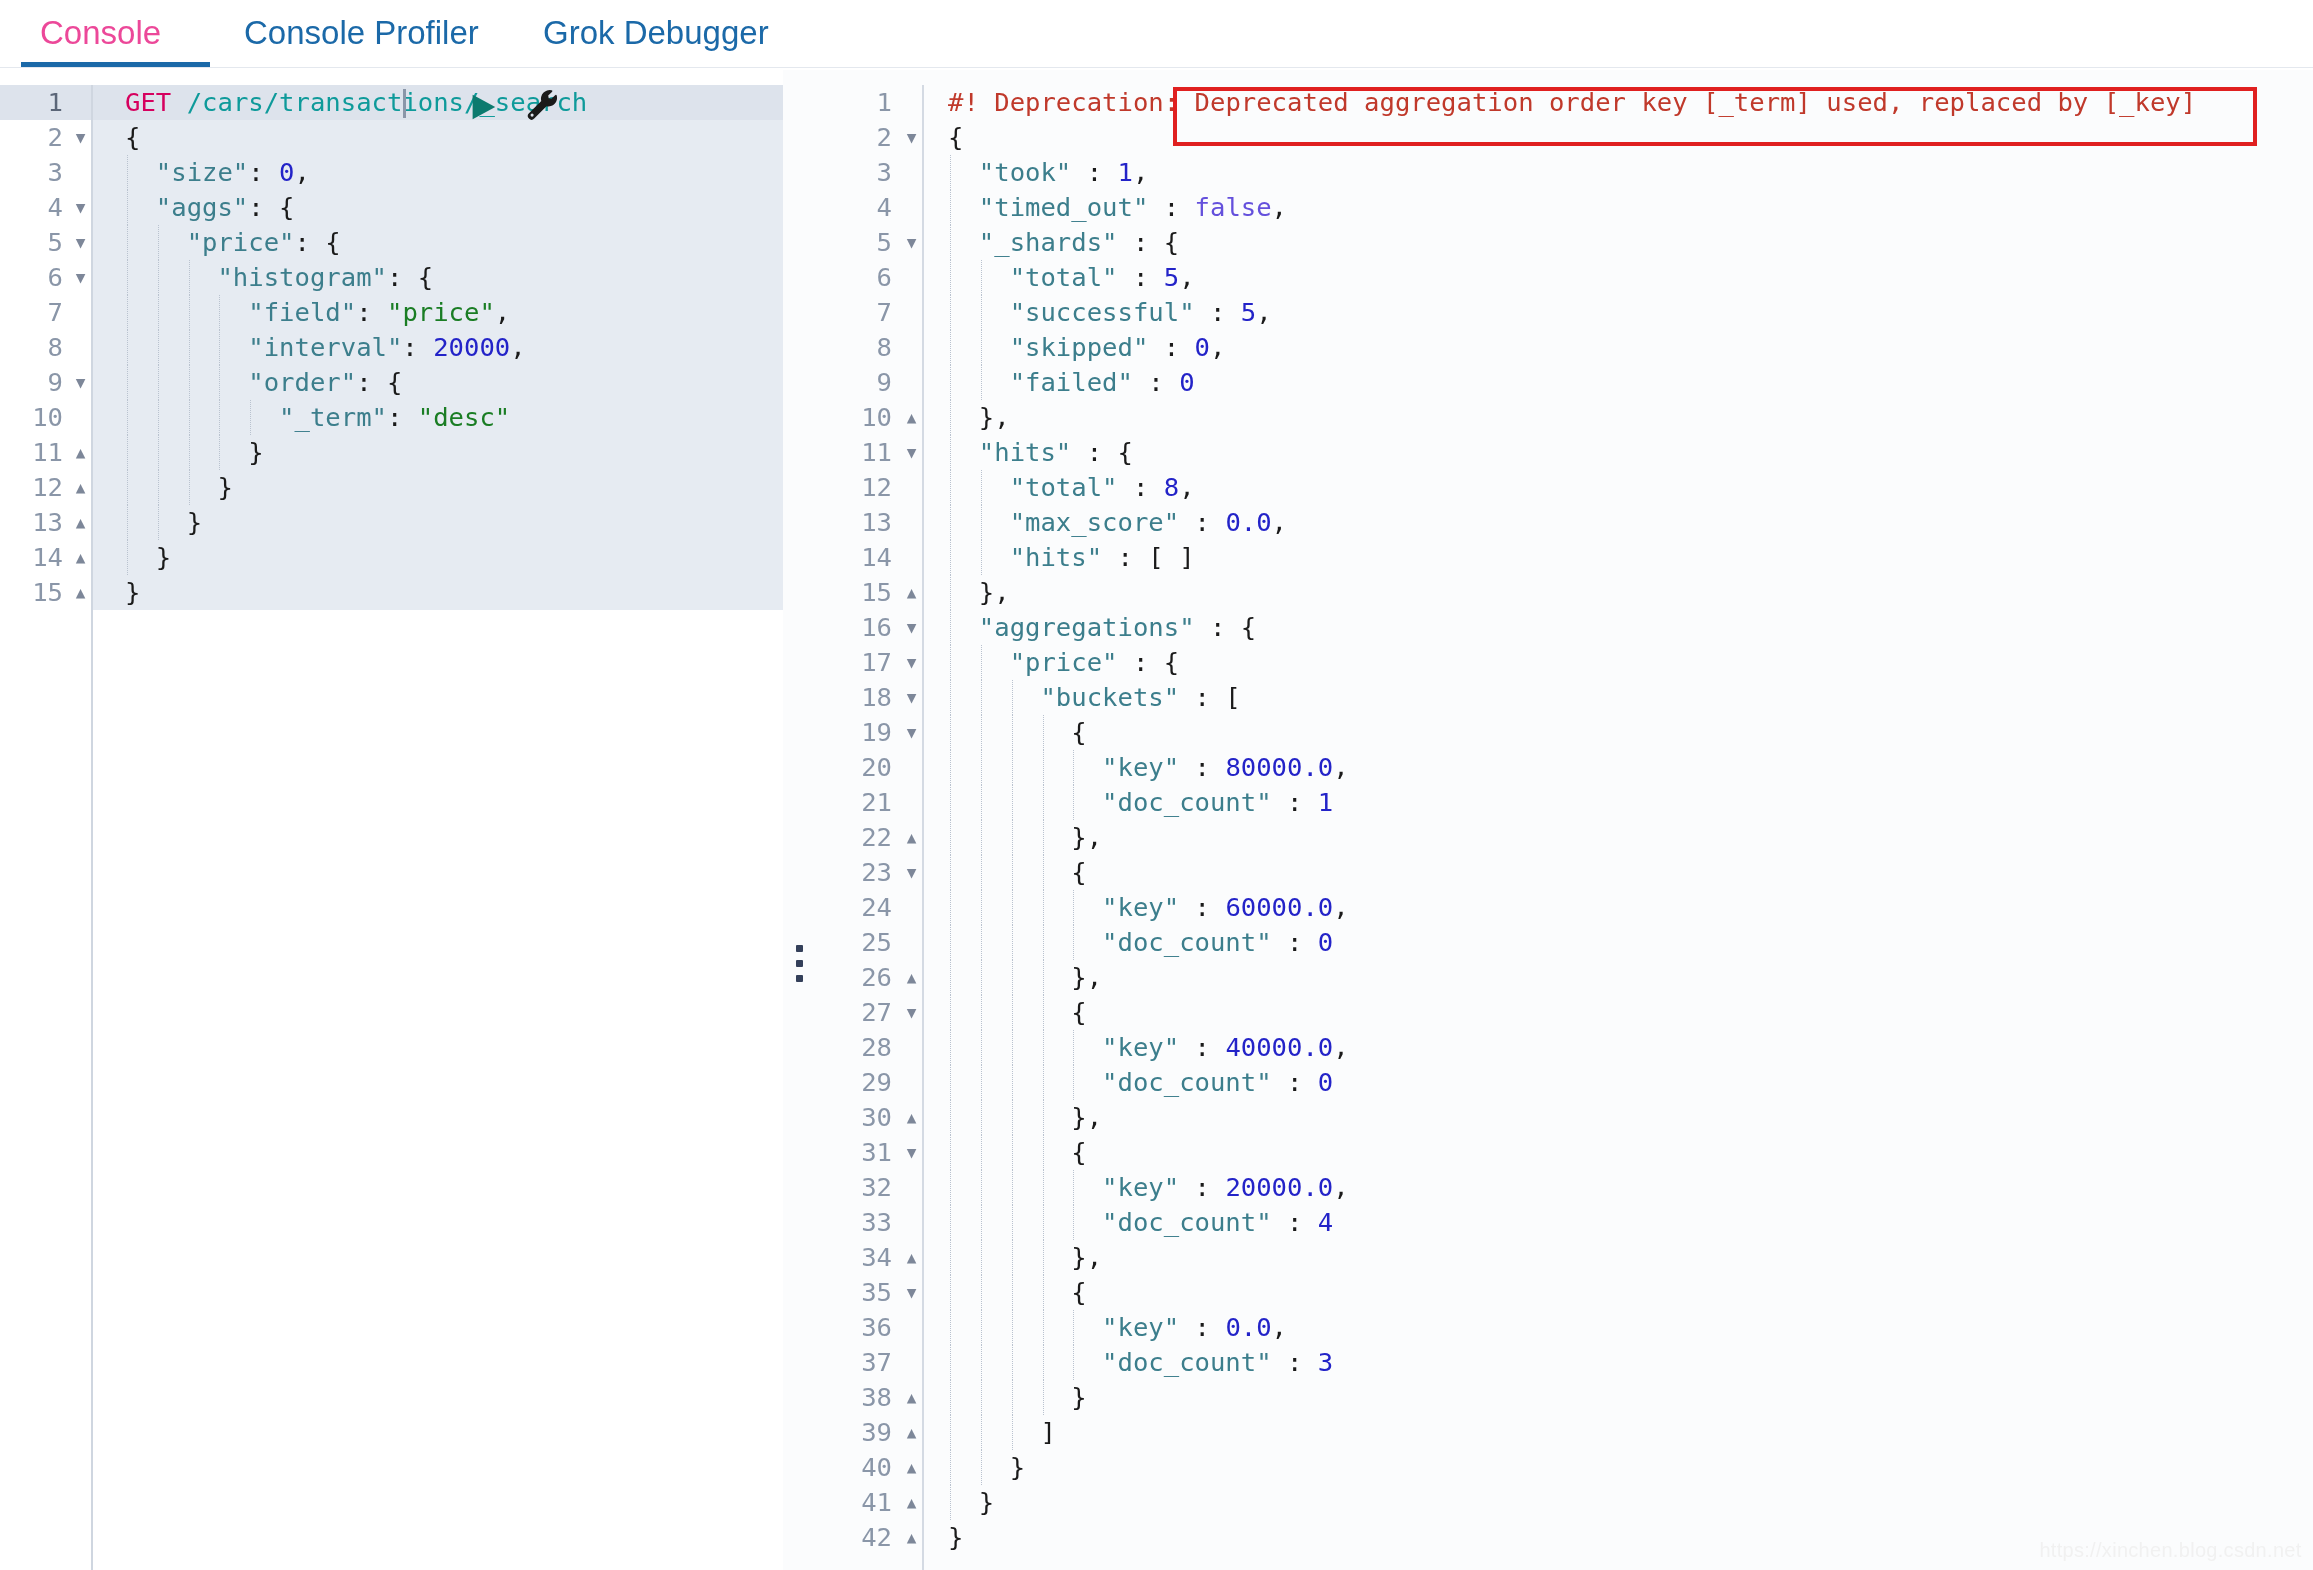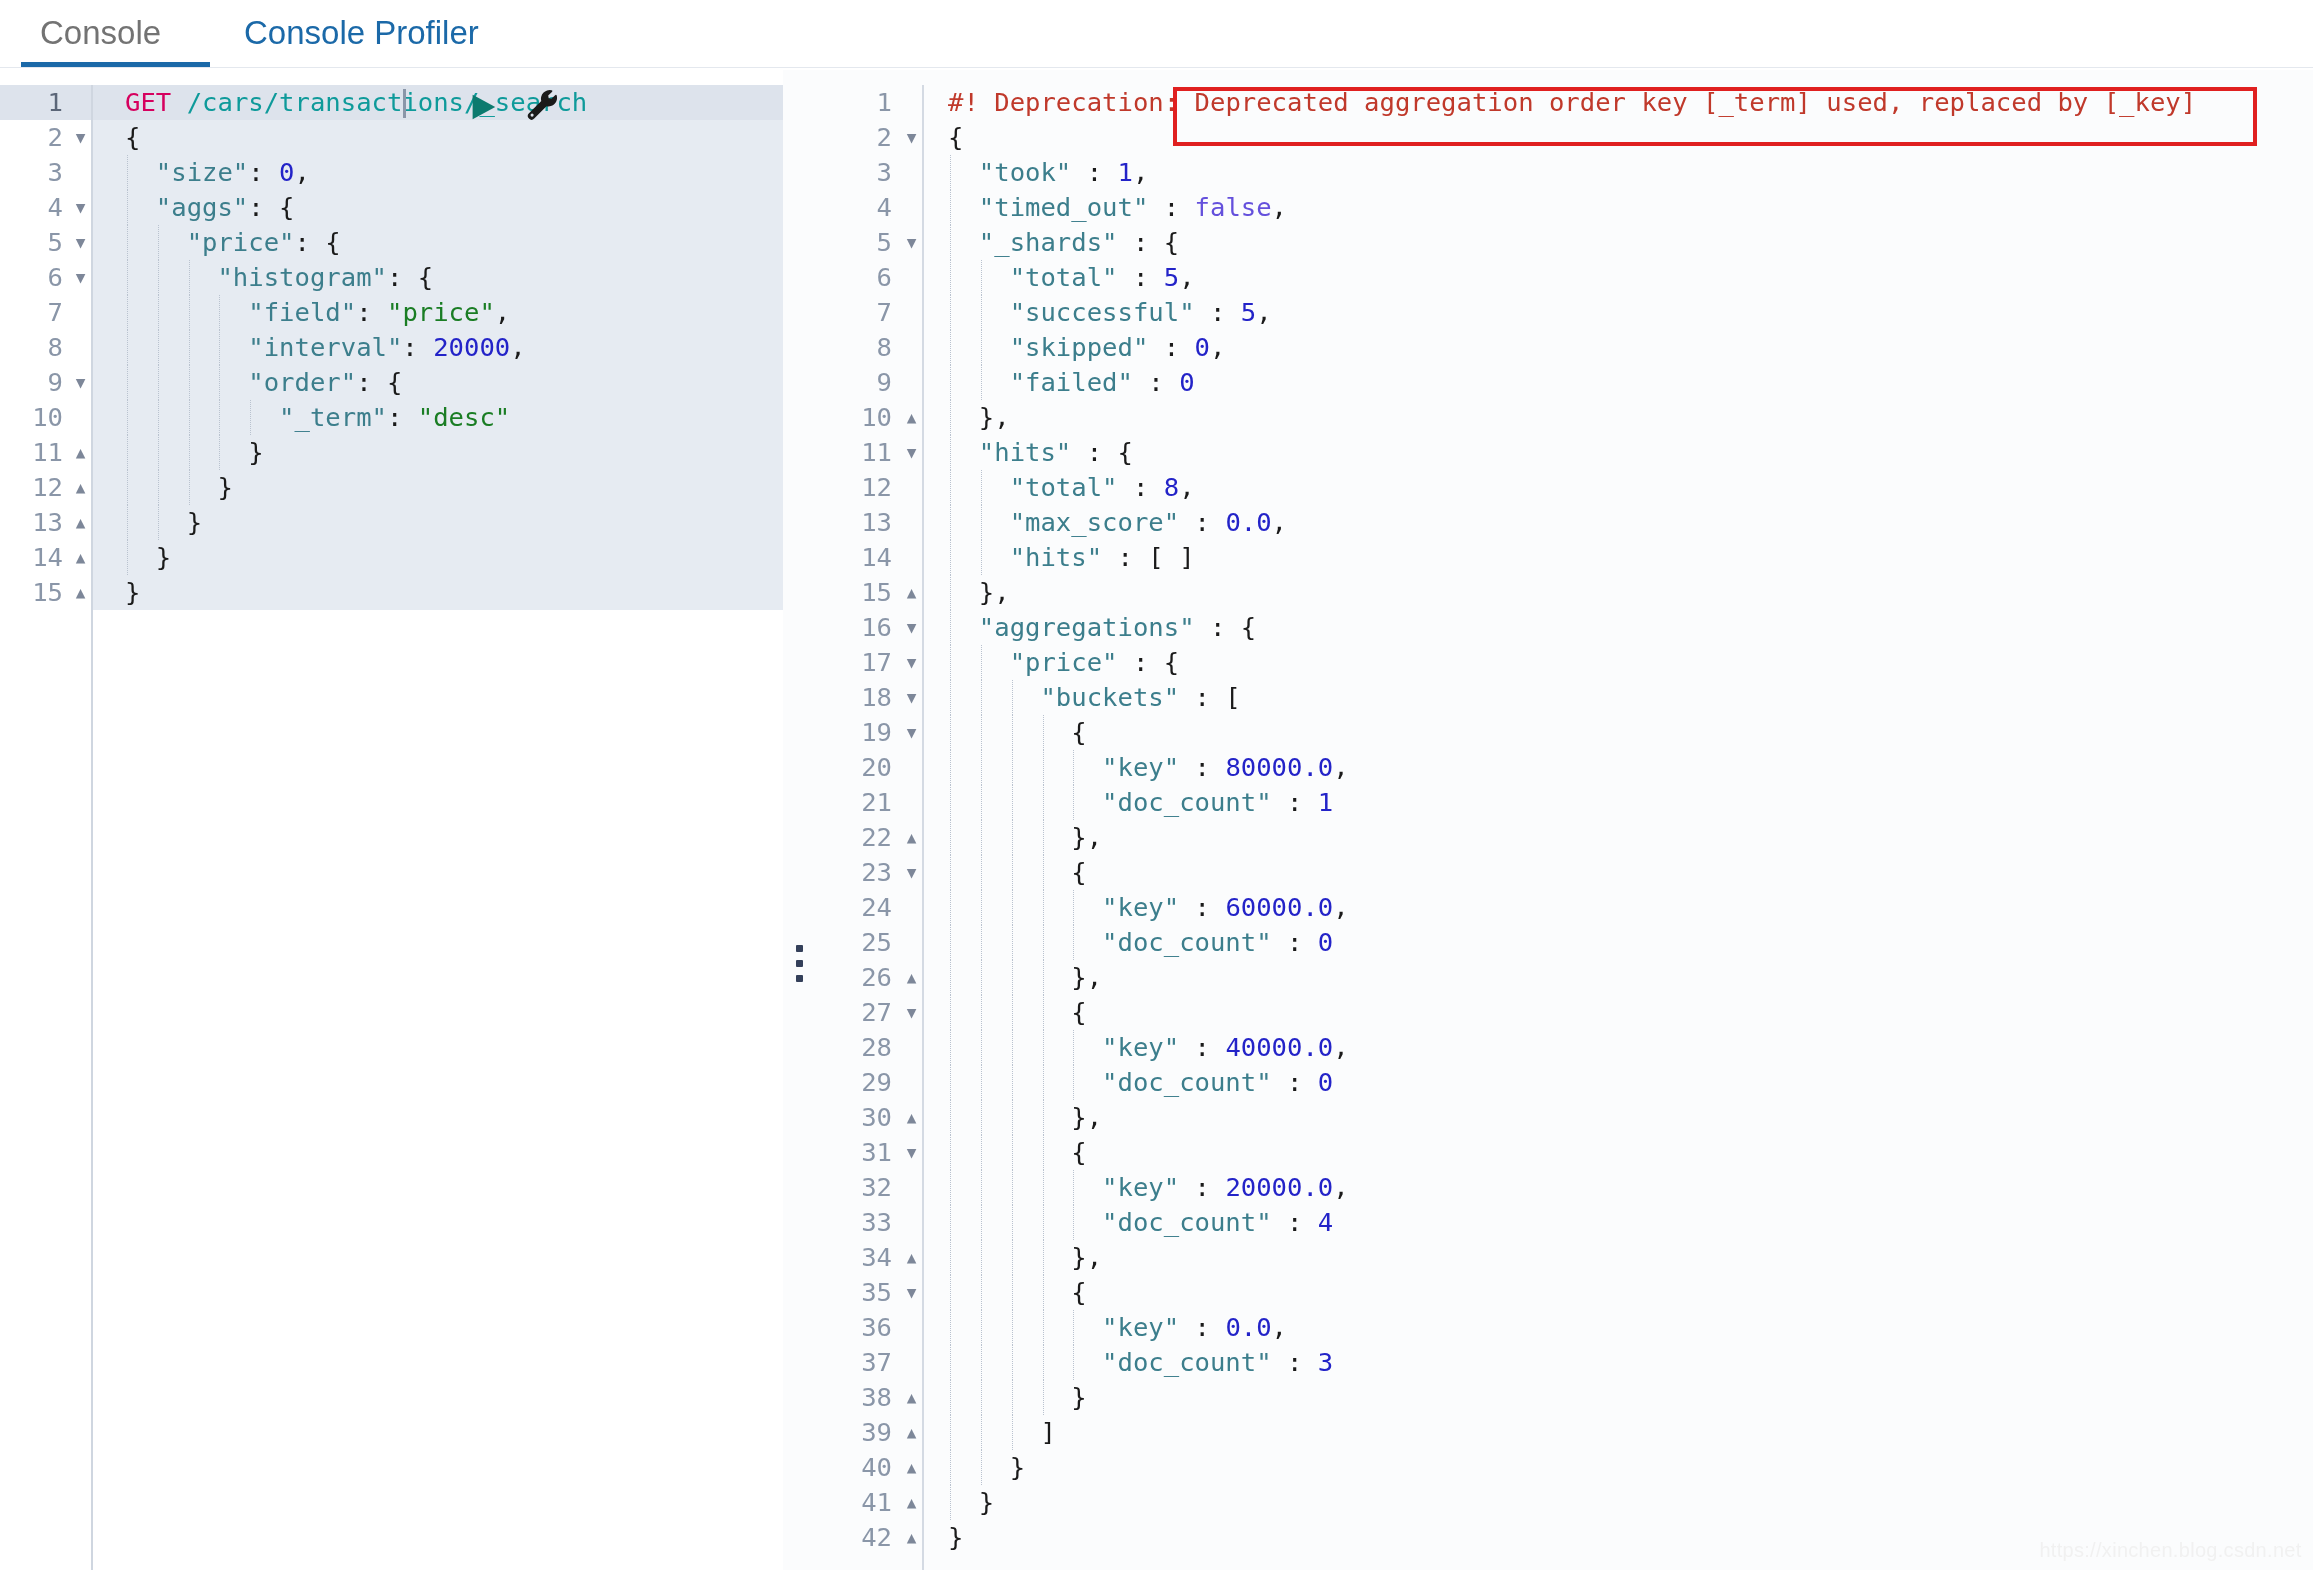--- a/index.html
+++ b/index.html
@@ -26,21 +26,21 @@
     position: absolute;
     top: 0;
     height: 66px;
     line-height: 66px;
     font-size: 33px;
     color: #1b69a8;
     font-family: "Liberation Sans", sans-serif;
     white-space: nowrap;
     cursor: pointer;
   }
-  .tab.active { color: #737373; }
+  .tab.active { color: #ec4899; }
   .tab-underline {
     position: absolute;
     height: 4.7px;
     background: #1b69a8;
     bottom: 0px;
   }
 
   
   #editor-pane {
     position: absolute;
@@ -237,20 +237,23 @@
 <div id="tabbar">
   <div class="tab active" style="left:40px;">
     <span>Console</span>
   </div>
   <div class="tab-underline" style="left:21px;width:189px;"></div>
 
   <div class="tab" style="left:244px;">
     <span>Console Profiler</span>
   </div>
 
+  <div class="tab" style="left:543px;">
+    <span>Grok Debugger</span>
+  </div>
 </div>
 
 <div id="editor-pane">
   <div class="code" style="position:absolute;top:15px;left:0;width:783px;">
     <div class="gutter" id="ed-gutter"><div class="ln cur"><span class="lnum">1</span></div><div class="ln"><span class="lnum">2</span><span class="fold">▼</span></div><div class="ln"><span class="lnum">3</span></div><div class="ln"><span class="lnum">4</span><span class="fold">▼</span></div><div class="ln"><span class="lnum">5</span><span class="fold">▼</span></div><div class="ln"><span class="lnum">6</span><span class="fold">▼</span></div><div class="ln"><span class="lnum">7</span></div><div class="ln"><span class="lnum">8</span></div><div class="ln"><span class="lnum">9</span><span class="fold">▼</span></div><div class="ln"><span class="lnum">10</span></div><div class="ln"><span class="lnum">11</span><span class="fold">▲</span></div><div class="ln"><span class="lnum">12</span><span class="fold">▲</span></div><div class="ln"><span class="lnum">13</span><span class="fold">▲</span></div><div class="ln"><span class="lnum">14</span><span class="fold">▲</span></div><div class="ln"><span class="lnum">15</span><span class="fold">▲</span></div></div>
     <div id="ed-sep"></div>
     <div id="ed-body"><div class="ln firstline"><span class="t-method">GET</span><span class="t-punc"> </span><span class="t-url">/cars/transactions/_search</span></div><div class="ln"><span class="t-punc">{</span></div><div class="ln"><span class="iguide" style="left: 34px;"></span><span class="t-key">  "size"</span><span class="t-punc">: </span><span class="t-num">0</span><span class="t-punc">,</span></div><div class="ln"><span class="iguide" style="left: 34px;"></span><span class="t-key">  "aggs"</span><span class="t-punc">: {</span></div><div class="ln"><span class="iguide" style="left: 34px;"></span><span class="iguide" style="left: 65px;"></span><span class="t-key">    "price"</span><span class="t-punc">: {</span></div><div class="ln"><span class="iguide" style="left: 34px;"></span><span class="iguide" style="left: 65px;"></span><span class="iguide" style="left: 96px;"></span><span class="t-key">      "histogram"</span><span class="t-punc">: {</span></div><div class="ln"><span class="iguide" style="left: 34px;"></span><span class="iguide" style="left: 65px;"></span><span class="iguide" style="left: 96px;"></span><span class="iguide" style="left: 126px;"></span><span class="t-key">        "field"</span><span class="t-punc">: </span><span class="t-str">"price"</span><span class="t-punc">,</span></div><div class="ln"><span class="iguide" style="left: 34px;"></span><span class="iguide" style="left: 65px;"></span><span class="iguide" style="left: 96px;"></span><span class="iguide" style="left: 126px;"></span><span class="t-key">        "interval"</span><span class="t-punc">: </span><span class="t-num">20000</span><span class="t-punc">,</span></div><div class="ln"><span class="iguide" style="left: 34px;"></span><span class="iguide" style="left: 65px;"></span><span class="iguide" style="left: 96px;"></span><span class="iguide" style="left: 126px;"></span><span class="t-key">        "order"</span><span class="t-punc">: {</span></div><div class="ln"><span class="iguide" style="left: 34px;"></span><span class="iguide" style="left: 65px;"></span><span class="iguide" style="left: 96px;"></span><span class="iguide" style="left: 126px;"></span><span class="iguide" style="left: 157px;"></span><span class="t-key">          "_term"</span><span class="t-punc">: </span><span class="t-str">"desc"</span></div><div class="ln"><span class="iguide" style="left: 34px;"></span><span class="iguide" style="left: 65px;"></span><span class="iguide" style="left: 96px;"></span><span class="iguide" style="left: 126px;"></span><span class="t-punc">        }</span></div><div class="ln"><span class="iguide" style="left: 34px;"></span><span class="iguide" style="left: 65px;"></span><span class="iguide" style="left: 96px;"></span><span class="t-punc">      }</span></div><div class="ln"><span class="iguide" style="left: 34px;"></span><span class="iguide" style="left: 65px;"></span><span class="t-punc">    }</span></div><div class="ln"><span class="iguide" style="left: 34px;"></span><span class="t-punc">  }</span></div><div class="ln"><span class="t-punc">}</span></div></div>
   </div>
 
   <div id="caret" style="top:19px;"></div>

